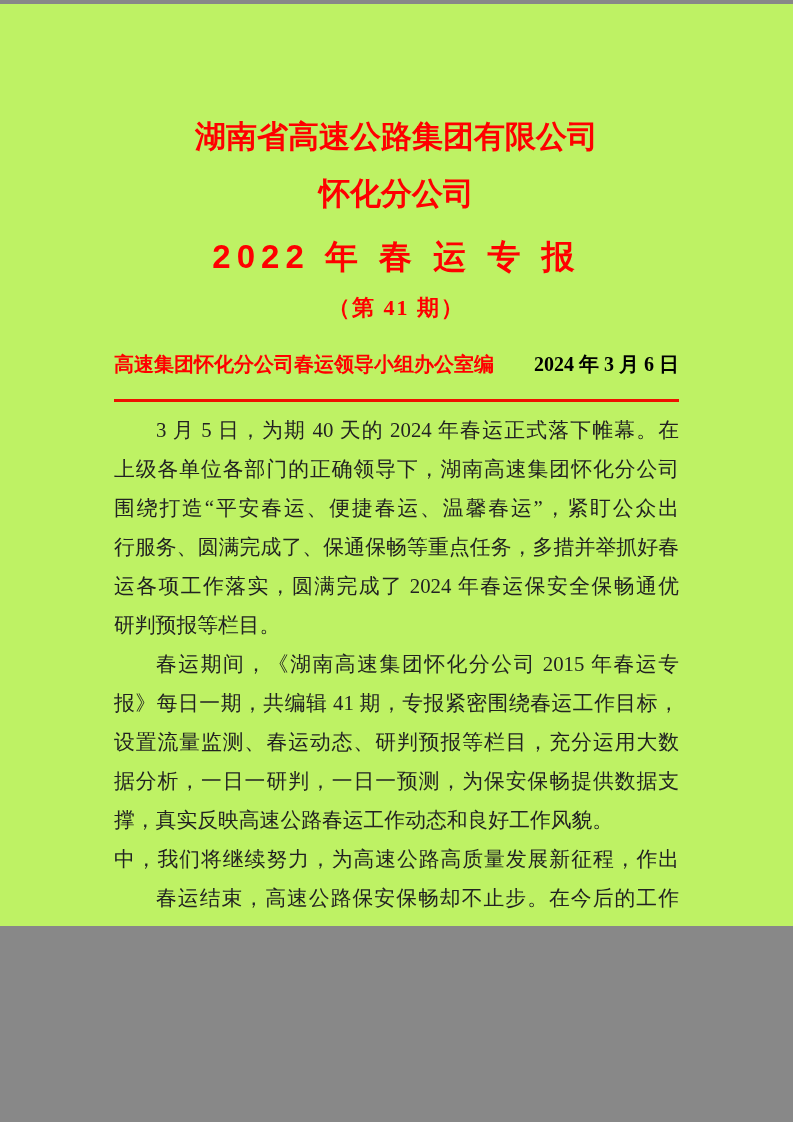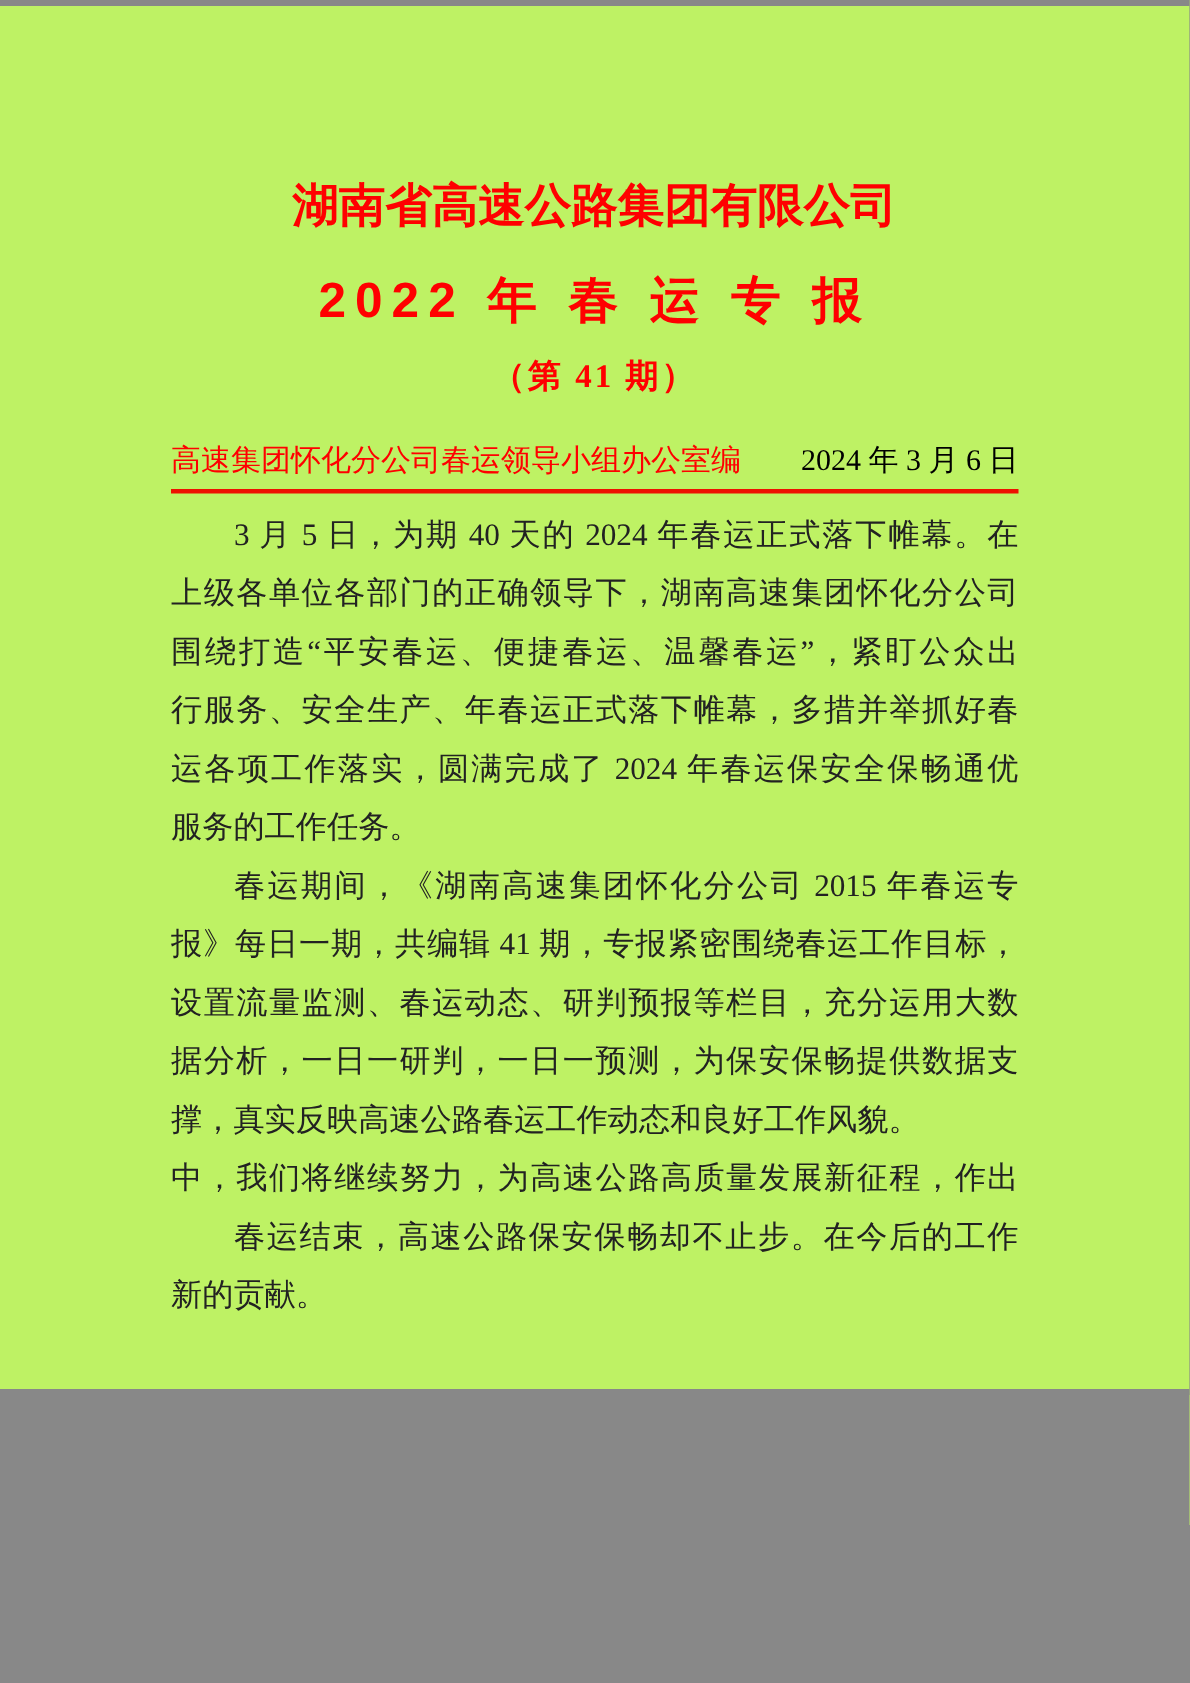--- a/index.html
+++ b/index.html
@@ -19,60 +19,61 @@
   .title-line3{font-size:33px;line-height:50px;margin-top:13px;letter-spacing:6px;}
   .issue-line{
     font-family:"Liberation Serif","DejaVu Serif",serif;
     font-weight:bold;color:#ff0000;text-align:center;
     font-size:22px;line-height:34px;margin-top:9px;letter-spacing:2px;
   }
   
   .masthead-row{
     margin-top:23px;
     display:flex;justify-content:space-between;align-items:baseline;
-    border-bottom:3px solid #ee1100;padding-bottom:2px;
-    line-height:33px;font-weight:normal;font-size:20px;
+    border-bottom:3px solid #ee1100;padding-bottom:18px;
+    line-height:33px;font-weight:bold;font-size:20px;
   }
   .editor-credit{color:#ff0000;}
   .issue-date{color:#000000;}
   
   .body-block{margin-top:8px;}
   .para{margin:0;}
   .line{
     font-size:20.8px;line-height:39px;color:#222;
     text-align:justify;text-align-last:justify;
   }
   .line.first{padding-left:42px;}
   .line.last{text-align-last:left;}
 </style>
 </head>
 <body>
 
 <div class="page">
 
   <h1 class="title-hei title-line1">湖南省高速公路集团有限公司</h1>
 
+  <h1 class="title-hei title-line2">怀化分公司</h1>
 
   <h1 class="title-hei title-line3">2022 年 春 运 专 报</h1>
 
   <div class="issue-line">（第 41 期）</div>
 
   <div class="masthead-row">
     <span class="editor-credit">高速集团怀化分公司春运领导小组办公室编</span>
     <span class="issue-date">2024 年 3 月 6 日</span>
   </div>
 
   <div class="body-block">
       <div class="para">
         <div class="line first">3 月 5 日，为期 40 天的 2024 年春运正式落下帷幕。在</div>
         <div class="line">上级各单位各部门的正确领导下，湖南高速集团怀化分公司</div>
         <div class="line">围绕打造“平安春运、便捷春运、温馨春运”，紧盯公众出</div>
-        <div class="line">行服务、安全生产、年春运正式落下帷幕，多措并举抓好春</div>
+        <div class="line">行服务、圆满完成了、保通保畅等重点任务，多措并举抓好春</div>
         <div class="line">运各项工作落实，圆满完成了 2024 年春运保安全保畅通优</div>
-        <div class="line last">服务的工作任务。</div>
+        <div class="line last">研判预报等栏目。</div>
       </div>
       <div class="para">
         <div class="line first">春运期间，《湖南高速集团怀化分公司 2015 年春运专</div>
         <div class="line">报》每日一期，共编辑 41 期，专报紧密围绕春运工作目标，</div>
         <div class="line">设置流量监测、春运动态、研判预报等栏目，充分运用大数</div>
         <div class="line">据分析，一日一研判，一日一预测，为保安保畅提供数据支</div>
         <div class="line last">撑，真实反映高速公路春运工作动态和良好工作风貌。</div>
       </div>
       <div class="para">
         <div class="line">中，我们将继续努力，为高速公路高质量发展新征程，作出</div>

